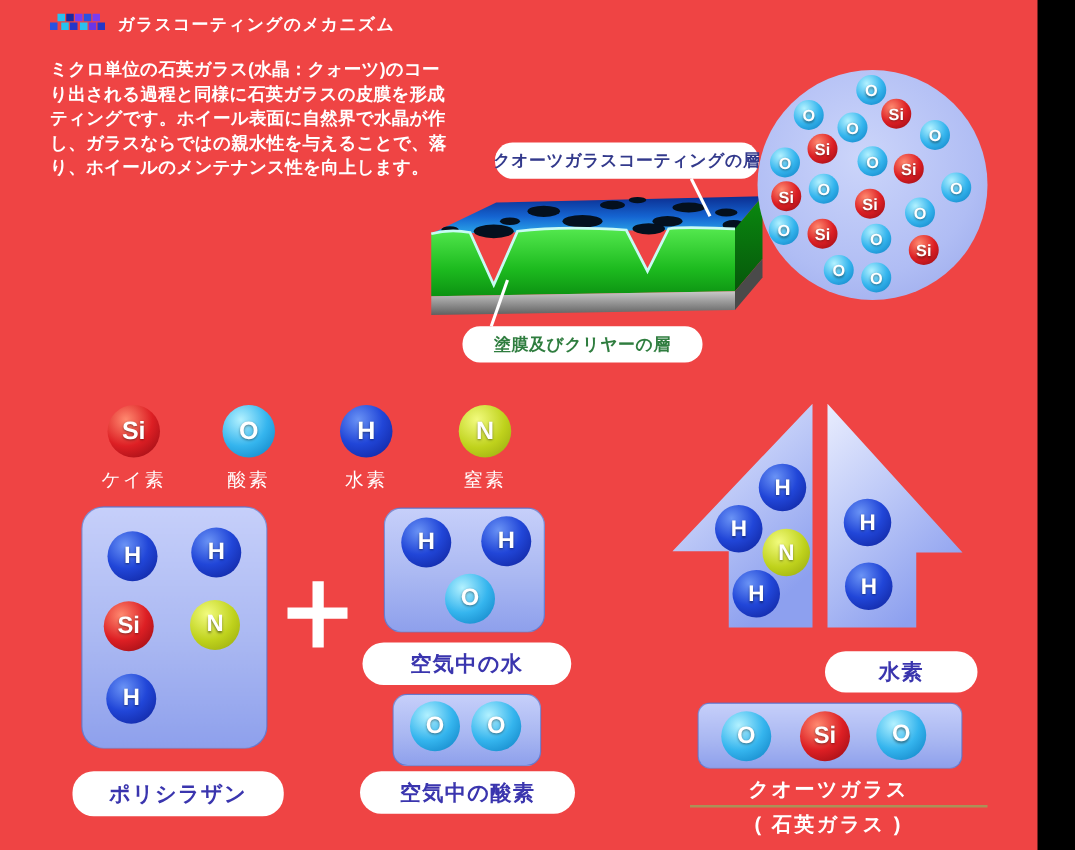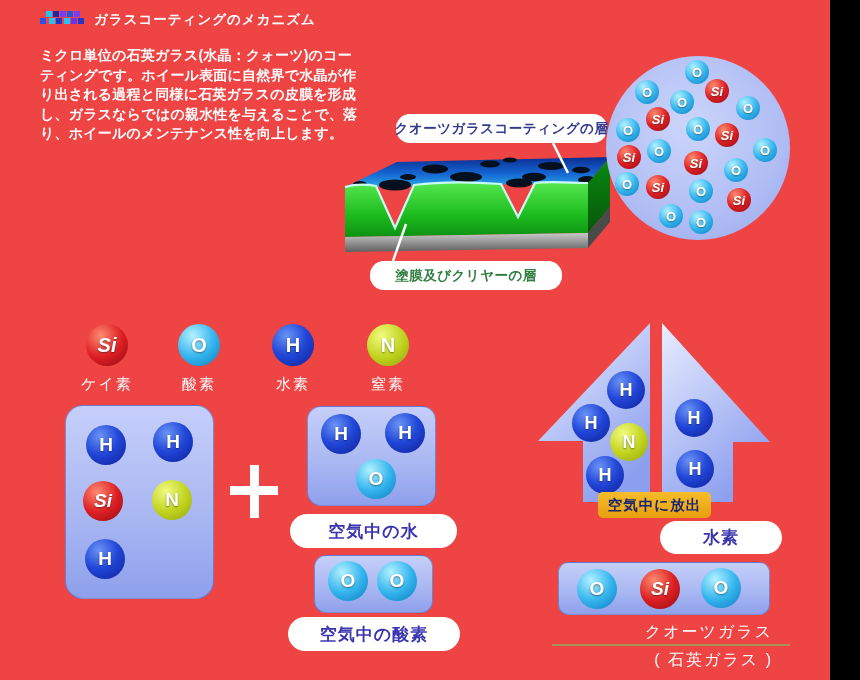--- a/index.html
+++ b/index.html
@@ -8,21 +8,21 @@
   
   .hdr-icon{position:absolute;left:40px;top:10px;width:46px;height:20px;}
   .hdr-title{position:absolute;left:94px;top:11px;color:#fff;font-size:13.5px;font-weight:bold;letter-spacing:1px;white-space:nowrap;}
   .intro{position:absolute;left:40px;top:46px;color:#fff;font-size:14px;line-height:19.5px;font-weight:700;}
   .intro div{white-space:nowrap;letter-spacing:0.2px;}
   
   .atom{position:absolute;border-radius:50%;display:flex;align-items:center;justify-content:center;
         color:#fff;font-weight:bold;text-shadow:0 1px 2px rgba(0,0,0,.45);}
   .atom-h {background:radial-gradient(circle at 35% 28%, #6a93f5 0%, #2146d8 48%, #0d1f96 100%);}
   .atom-o {background:radial-gradient(circle at 35% 28%, #b2f1ff 0%, #35b5ee 52%, #0b7cc0 100%);}
-  .atom-si{background:radial-gradient(circle at 35% 28%, #ff8a70 0%, #dd1f24 52%, #8f0a12 100%);font-style:italic;}
+  .atom-si{background:radial-gradient(circle at 35% 28%, #ff8a70 0%, #dd1f24 52%, #8f0a12 100%);}
   .atom-n {background:radial-gradient(circle at 35% 28%, #f2fb7e 0%, #bfd21c 55%, #93a40e 100%);}
   .sm{width:24px;height:24px;font-size:13px;}
   .md{width:40px;height:40px;font-size:19px;}
   .lg{width:42px;height:42px;font-size:20px;}
   .ar{width:38px;height:38px;font-size:18px;}
   
   .qcircle{position:absolute;left:606px;top:56px;width:184px;height:184px;border-radius:50%;
            background:radial-gradient(circle at 45% 38%, #ccd5fa 0%, #b0bdf4 62%, #96a5ea 100%);}
   
   .pill{position:absolute;background:#fff;border-radius:17px;display:flex;align-items:center;justify-content:center;
@@ -38,21 +38,21 @@
   .lg-item{position:absolute;width:64px;text-align:center;}
   .lg-item .atom{position:relative;margin:0 auto;}
   .lg-label{margin-top:9px;color:#fff;font-size:15px;font-weight:500;letter-spacing:2px;white-space:nowrap;}
   
   .plus{position:absolute;left:230px;top:465px;width:48px;height:53px;}
   .plus .h{position:absolute;left:0;top:21px;width:48px;height:9px;background:#fff;}
   .plus .v{position:absolute;left:20px;top:0;width:9px;height:53px;background:#fff;}
   
   svg{position:absolute;}
   
-  .cap{position:absolute;color:#fff;font-size:16px;font-weight:400;letter-spacing:2px;text-align:right;white-space:nowrap;}
+  .cap{position:absolute;color:#fff;font-size:16px;font-weight:700;letter-spacing:2px;text-align:center;white-space:nowrap;}
   .gold-line{position:absolute;left:552px;top:644px;width:238px;height:2px;background:#ab9157;}
 </style>
 </head>
 <body>
 
 <div class="stage">
 
   <svg class="hdr-icon" width="46" height="20" viewBox="0 0 46 20">
     <rect x="6" y="1" width="6" height="6" fill="#28c2f0"></rect>
     <rect x="13" y="1" width="6" height="6" fill="#1a2aa0"></rect>
@@ -63,22 +63,22 @@
     <rect x="9" y="8" width="6" height="6" fill="#28c2f0"></rect>
     <rect x="16" y="8" width="6" height="6" fill="#2436c8"></rect>
     <rect x="24" y="8" width="6" height="6" fill="#28c2f0"></rect>
     <rect x="31" y="8" width="6" height="6" fill="#6a35e8"></rect>
     <rect x="38" y="8" width="6" height="6" fill="#2436c8"></rect>
   </svg>
   <div class="hdr-title">ガラスコーティングのメカニズム</div>
 
   <div class="intro">
     <div>ミクロ単位の石英ガラス(水晶：クォーツ)のコー</div>
+    <div>り出される過程と同様に石英ガラスの皮膜を形成</div>
     <div>ティングです。ホイール表面に自然界で水晶が作</div>
-    <div>り出される過程と同様に石英ガラスの皮膜を形成</div>
     <div>し、ガラスならではの親水性を与えることで、落</div>
     <div>り、ホイールのメンテナンス性を向上します。</div>
   </div>
 
   <svg style="left:338px;top:100px" width="282" height="200" viewBox="0 0 282 200">
     <defs>
       <linearGradient id="gTop" x1="0" y1="0" x2="0" y2="1">
         <stop offset="0" stop-color="#0b2d90"></stop>
           <stop offset="0.55" stop-color="#1565d2"></stop>
           <stop offset="1" stop-color="#2ba8ea"></stop>
@@ -169,20 +169,21 @@
     <div class="lg-label">窒素</div>
   </div>
 
   <div class="panel" style="left:65px;top:405px;width:147px;height:192px;border-radius:18px">
     <div class="atom atom-h md" style="left:20px;top:19px">H</div>
     <div class="atom atom-h md" style="left:87px;top:16px">H</div>
     <div class="atom atom-si md" style="left:17px;top:75px">Si</div>
     <div class="atom atom-n md" style="left:86px;top:74px">N</div>
     <div class="atom atom-h md" style="left:19px;top:133px">H</div>
   </div>
+  <div class="pill" style="left:58px;top:617px;width:169px;height:36px">ポリシラザン</div>
 
   <div class="plus" aria-hidden="true">
       <div class="h"></div>
       <div class="v"></div>
     </div>
 
   <div class="panel" style="left:307px;top:406px;width:127px;height:98px;border-radius:14px">
     <div class="atom atom-h md" style="left:13px;top:7px">H</div>
     <div class="atom atom-h md" style="left:77px;top:6px">H</div>
     <div class="atom atom-o md" style="left:48px;top:52px">O</div>
@@ -207,21 +208,20 @@
       <polygon points="130,8 18,126 63,126 63,187 130,187" fill="url(#gArr)"></polygon>
       <polygon points="142,8 250,127 213,127 213,187 142,187" fill="url(#gArr)"></polygon>
     </svg>
     <div class="atom atom-h ar" style="left:87px;top:56px">H</div>
     <div class="atom atom-h ar" style="left:52px;top:89px">H</div>
     <div class="atom atom-n ar" style="left:90px;top:108px">N</div>
     <div class="atom atom-h ar" style="left:66px;top:141px">H</div>
     <div class="atom atom-h ar" style="left:155px;top:84px">H</div>
     <div class="atom atom-h ar" style="left:156px;top:135px">H</div>
   </div>
-  <div class="badge" style="left:598px;top:492px;width:113px;height:26px">空気中に放出</div>
   <div class="pill" style="left:660px;top:521px;width:122px;height:33px">水素</div>
 
   <div class="panel" style="left:558px;top:562px;width:210px;height:51px;border-radius:10px">
     <div class="atom atom-o md" style="left:18px;top:6px">O</div>
     <div class="atom atom-si md" style="left:81px;top:6px">Si</div>
     <div class="atom atom-o md" style="left:142px;top:5px">O</div>
   </div>
   <div class="cap" style="left:553px;top:622px;width:220px">クオーツガラス</div>
   <div class="gold-line"></div>
   <div class="cap" style="left:553px;top:650px;width:220px">( 石英ガラス )</div>

